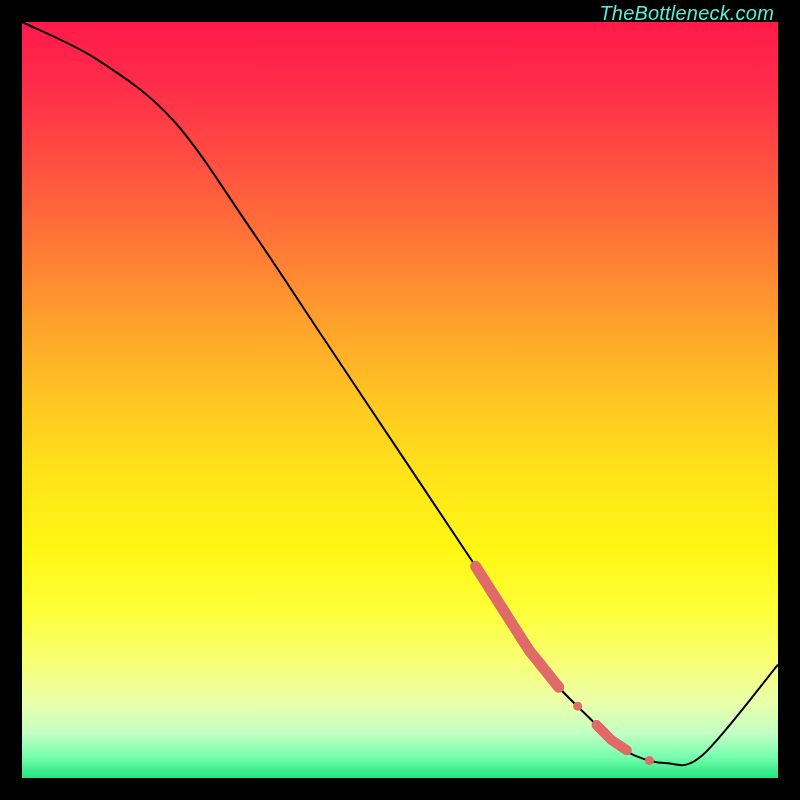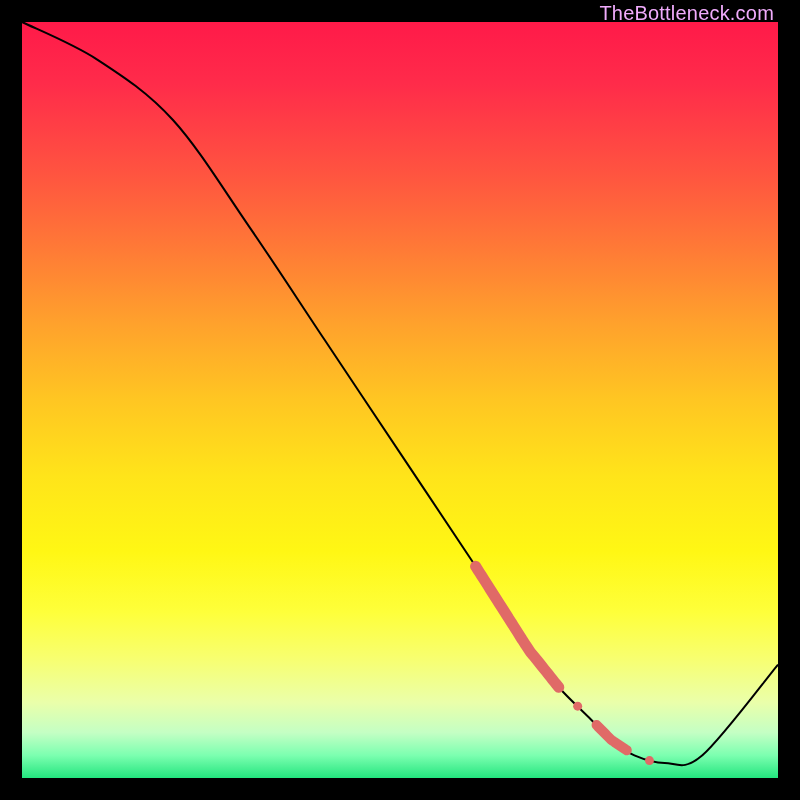--- a/index.html
+++ b/index.html
@@ -38,24 +38,25 @@
       #eaffaa 90%,
       #c4ffc4 94%,
       #7cffb0 97%,
       #23e57e 100%
     );
   }
   .watermark {
     position: absolute;
     top: 2px;
     right: 26px;
-    color: #f0abfc;
+    color: #5eead4;
     font-size: 20px;
     font-weight: 500;
     letter-spacing: 0.2px;
+    font-style: italic;
   }
   svg.curve {
     position: absolute;
     top: 0;
     left: 0;
     width: 756px;
     height: 756px;
     overflow: visible;
   }
 </style>

